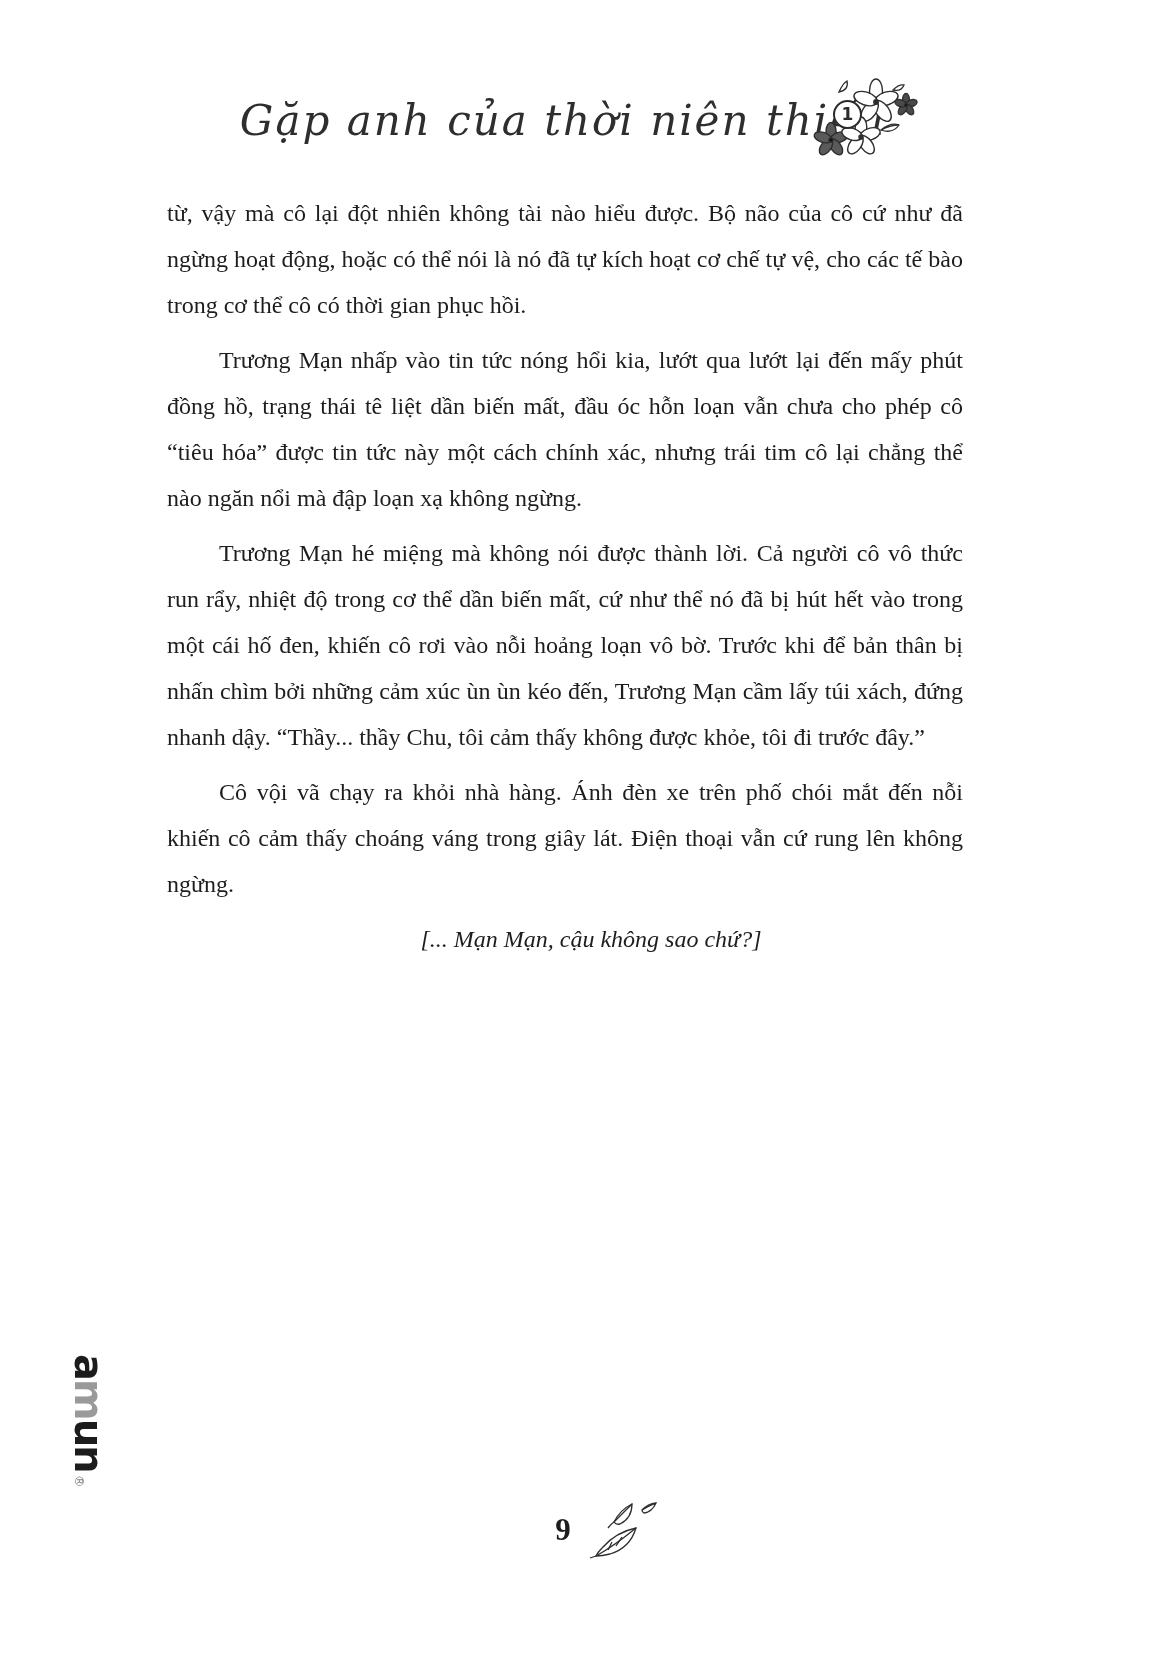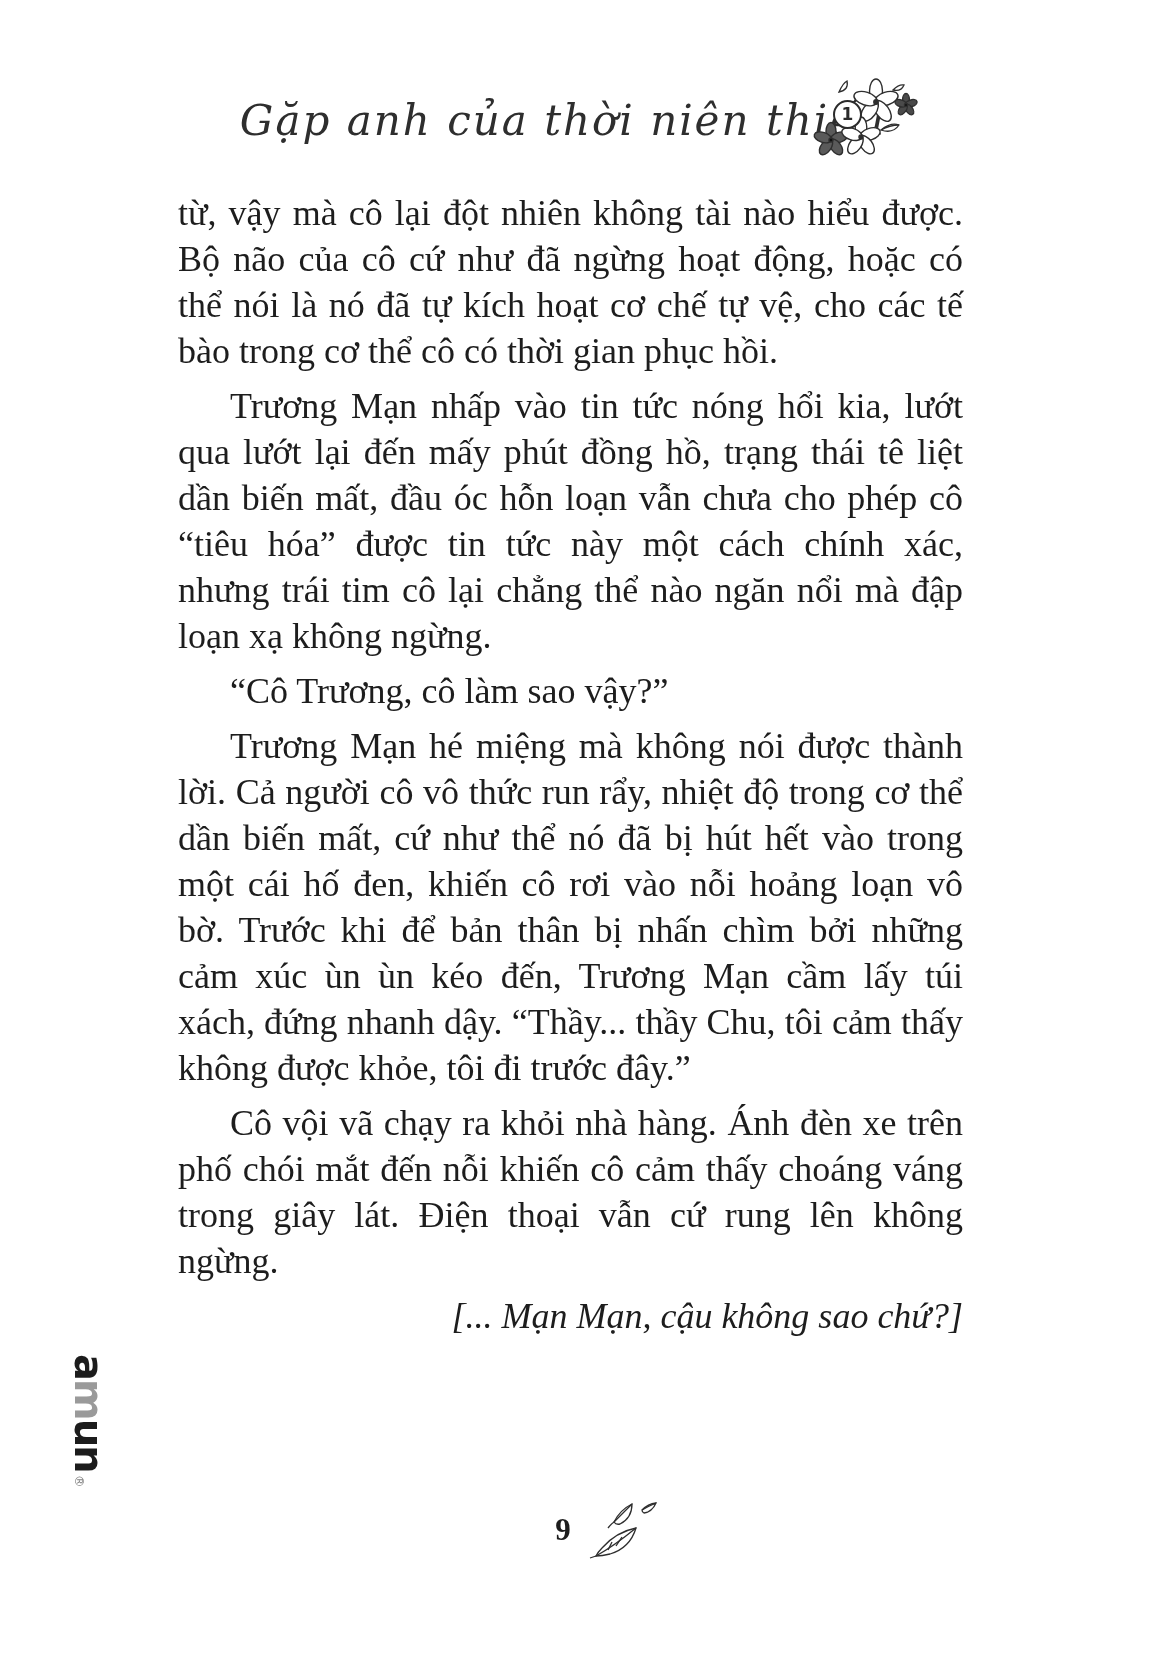--- a/index.html
+++ b/index.html
@@ -29,29 +29,29 @@
     font-size:17px;font-weight:bold;line-height:25px;
     text-align:center;color:#2b2b2b;
     background:#fff;
   }
   .flowers-svg{position:absolute;left:803px;top:76px;}
   
   .body-text{
     position:absolute;left:163px;top:190px;width:800px;
   }
   .para{
-    margin:0 0 9px 15px;
-    font-size:36px;line-height:46px;
+    margin:0 0 9px 4px;
+    font-size:24px;line-height:46px;
     text-align:justify;
     text-indent:52px;
   }
   .para.no-indent{text-indent:0;}
   .para.phone-line{
     font-style:italic;
-    text-align:right;
+    text-align:center;
   }
   
   .publisher-logo{
     position:absolute;left:112px;top:1354px;
     transform:rotate(90deg);
     transform-origin:0 0;
     font-family:"DejaVu Sans", sans-serif;
     font-weight:bold;font-size:40px;
     letter-spacing:-2px;
     white-space:nowrap;
@@ -126,21 +126,20 @@
         <path d="M90,14 q6,-6 11,-5 q-3,7 -11,5 Z"></path>
       </g>
     </g>
   </svg>
 
   <div class="chapter-badge">1</div>
 
   <main class="body-text">
     <p class="para no-indent">từ, vậy mà cô lại đột nhiên không tài nào hiểu được. Bộ não của cô cứ như đã ngừng hoạt động, hoặc có thể nói là nó đã tự kích hoạt cơ chế tự vệ, cho các tế bào trong cơ thể cô có thời gian phục hồi.</p>
     <p class="para">Trương Mạn nhấp vào tin tức nóng hổi kia, lướt qua lướt lại đến mấy phút đồng hồ, trạng thái tê liệt dần biến mất, đầu óc hỗn loạn vẫn chưa cho phép cô “tiêu hóa” được tin tức này một cách chính xác, nhưng trái tim cô lại chẳng thể nào ngăn nổi mà đập loạn xạ không ngừng.</p>
-    <p class="para">“Cô Trương, cô làm sao vậy?”</p>
     <p class="para">Trương Mạn hé miệng mà không nói được thành lời. Cả người cô vô thức run rẩy, nhiệt độ trong cơ thể dần biến mất, cứ như thể nó đã bị hút hết vào trong một cái hố đen, khiến cô rơi vào nỗi hoảng loạn vô bờ. Trước khi để bản thân bị nhấn chìm bởi những cảm xúc ùn ùn kéo đến, Trương Mạn cầm lấy túi xách, đứng nhanh dậy. “Thầy... thầy Chu, tôi cảm thấy không được khỏe, tôi đi trước đây.”</p>
     <p class="para">Cô vội vã chạy ra khỏi nhà hàng. Ánh đèn xe trên phố chói mắt đến nỗi khiến cô cảm thấy choáng váng trong giây lát. Điện thoại vẫn cứ rung lên không ngừng.</p>
     <p class="para phone-line">[... Mạn Mạn, cậu không sao chứ?]</p>
   </main>
 
   <div class="publisher-logo">
     <span>a</span><span class="lg">m</span><span>u</span><span>n</span><span class="reg">®</span>
   </div>
 
   <div class="footer-row">

